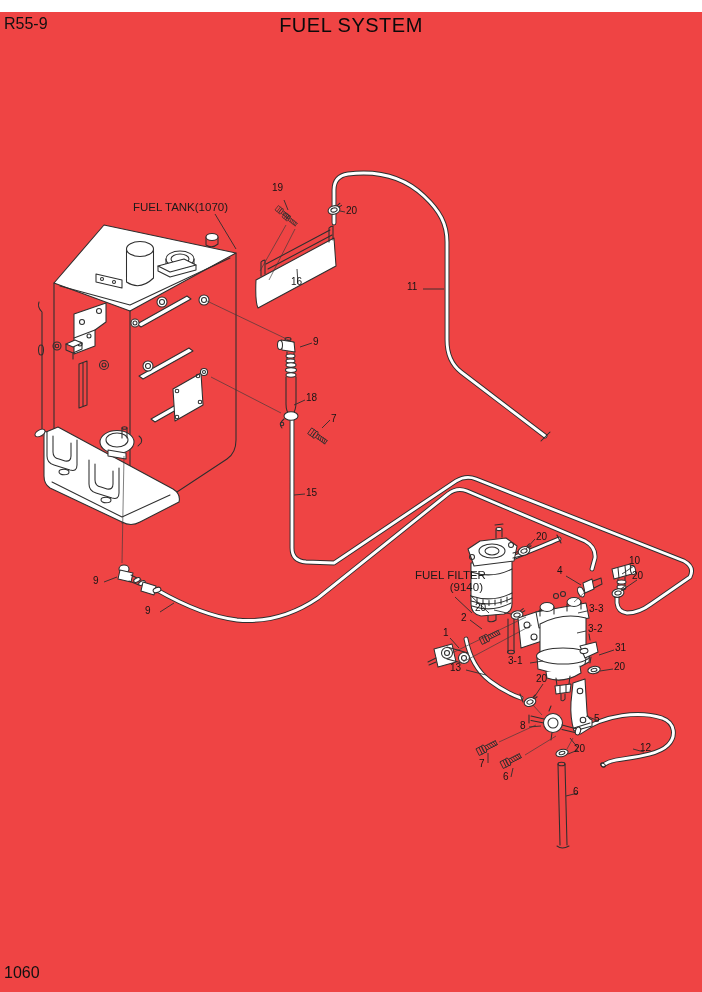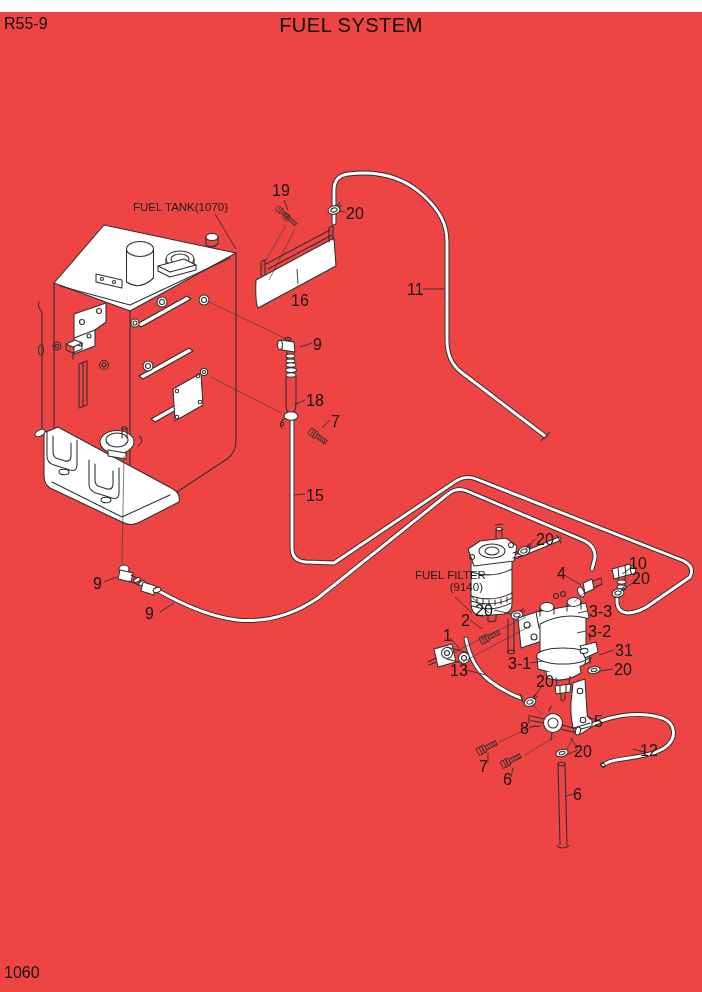--- a/index.html
+++ b/index.html
@@ -4,21 +4,21 @@
 <style>
   html,body{margin:0;padding:0;background:#fff;}
   #page{position:relative;width:702px;height:992px;background:#ef4444;overflow:hidden;
         font-family:"Liberation Sans", sans-serif;color:#111;margin-top:12px;}
   .hdr-model{position:absolute;left:4px;top:3px;font-size:16px;color:#111;}
   .hdr-title{position:absolute;left:0;right:0;top:2px;text-align:center;font-size:20px;
              letter-spacing:0.5px;color:#0a0a0a;}
   .ftr-page{position:absolute;left:4px;top:952px;font-size:16px;color:#111;}
   .comp-label{position:absolute;font-size:11.5px;color:#1a1a1a;white-space:nowrap;}
   .comp-label.center{text-align:right;line-height:11.5px;}
-  .co{position:absolute;font-size:16px;color:#151515;white-space:nowrap;}
+  .co{position:absolute;font-size:10px;color:#151515;white-space:nowrap;}
   svg{position:absolute;left:0;top:0;}
   .ln{fill:none;stroke:#2e2e2e;stroke-width:1.05;stroke-linecap:round;stroke-linejoin:round;}
   .lnw{fill:#ffffff;stroke:#2e2e2e;stroke-width:1.05;stroke-linecap:round;stroke-linejoin:round;}
   .hoseO{fill:none;stroke:#2e2e2e;stroke-width:4.8;stroke-linecap:round;stroke-linejoin:round;}
   .hoseI{fill:none;stroke:#ffffff;stroke-width:2.9;stroke-linecap:round;stroke-linejoin:round;}
   .thin{fill:none;stroke:#3a3a3a;stroke-width:0.65;}
   .lead{fill:none;stroke:#2e2e2e;stroke-width:0.9;}
 </style>
 </head>
 <body>
@@ -355,21 +355,21 @@
   <div class="ftr-page">1060</div>
 
   <div class="comp-label" style="left:133px;top:189px">FUEL TANK(1070)</div>
   <div class="comp-label center" style="left:415px;top:558px;width:68px">
     <div>FUEL FILTER</div>
     <div>(9140)</div>
   </div>
 
   <div class="co" style="left:272px;top:170px">19</div>
   <div class="co" style="left:346px;top:193px">20</div>
-  <div class="co" style="left:291px;top:280px">16</div>
+  <div class="co" style="left:291px;top:264px">16</div>
   <div class="co" style="left:407px;top:269px">11</div>
   <div class="co" style="left:313px;top:324px">9</div>
   <div class="co" style="left:306px;top:380px">18</div>
   <div class="co" style="left:331px;top:401px">7</div>
   <div class="co" style="left:306px;top:475px">15</div>
   <div class="co" style="left:93px;top:563px">9</div>
   <div class="co" style="left:145px;top:593px">9</div>
   <div class="co" style="left:536px;top:519px">20</div>
   <div class="co" style="left:557px;top:553px">4</div>
   <div class="co" style="left:629px;top:543px">10</div>

